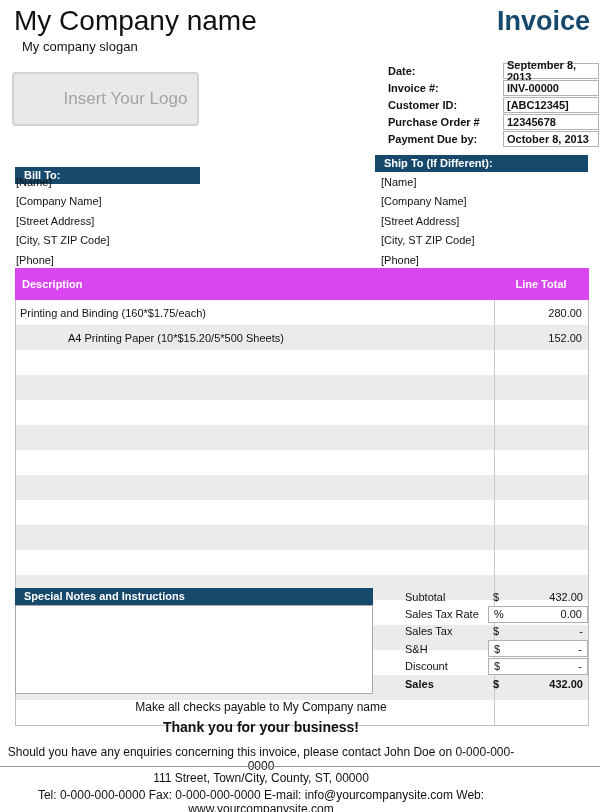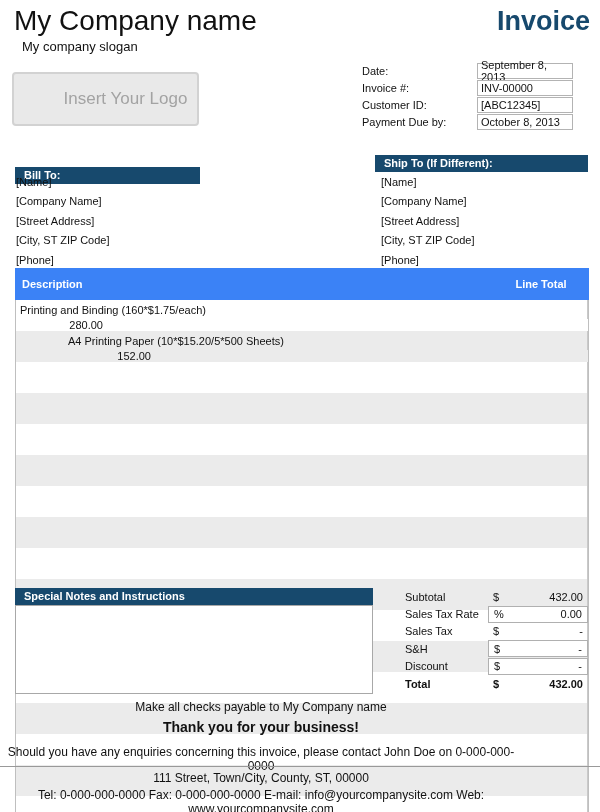--- a/index.html
+++ b/index.html
@@ -11,21 +11,21 @@
   .company-name { position:absolute; left:14px; top:5px; font-size:28px; color:#111; }
   .slogan      { position:absolute; left:22px; top:39px; font-size:13px; color:#111; }
   .invoice-title { position:absolute; right:10px; top:6px; font-size:27px; font-weight:bold; color:#17496d; }
   .logo-box {
     position:absolute; left:12px; top:72px; width:187px; height:54px;
     background:#e9e9e9; border:2px solid #d2d2d2; border-radius:4px;
     display:flex; align-items:center; justify-content:center;
     font-size:17px; color:#a3a3a3; cursor:pointer;padding-left:40px;
   }
   
-  .meta { position:absolute; left:362px; top:62px; width:211px; }
+  .meta { position:absolute; left:388px; top:62px; width:211px;font-weight:bold; }
   .meta-row { display:flex; align-items:center; height:17.2px; }
   .m-label { width:115px; font-size:11px; color:#111; }
   .m-value {
     width:96px; height:16px; border:1px solid #b3b3b3; background:#fff;
     font-size:11px; display:flex; align-items:center; padding:0 3px; color:#111;
   }
   
   .bar {
     position:absolute; height:17px; background:#17496d; color:#fff;
     font-size:11px; font-weight:bold; line-height:17px; padding-left:9px;
@@ -36,26 +36,26 @@
   
   .addr { position:absolute; top:172px; }
   .addr-bill { left:16px; }
   .addr-ship { left:381px; }
   .addr-line { height:19.5px; display:flex; align-items:center; font-size:11px; color:#111; }
   
   .items {
     position:absolute; left:15px; top:268px; width:574px;
     border:1px solid #bfbfbf; border-top:none; background:#fff;
   }
-  .items-header { display:flex; height:20px; background:#3b82f6; color:#fff;
+  .items-header { display:flex; height:20px; background:#d946ef; color:#fff;
     font-size:11px; font-weight:bold; align-items:center; margin:0 -1px; padding:16px 1px;
     width:574px; margin-left:-1px; }
   .h-desc { flex:1; padding-left:6px; }
   .h-total { width:94px; text-align:center; }
-  .item-row { display:flex; height:31px; background:#fff;flex-direction:column; }
+  .item-row { display:flex; height:25px; background:#fff; }
   .item-row.alt { background:#ebebeb;padding-left:48px; }
   .cell-desc { flex:1; padding-left:4px; border-right:1px solid #c9c9c9;
     font-size:11px; display:flex; align-items:center; color:#111; }
   .cell-total { width:93px; text-align:right; padding-right:6px; font-size:11px;
     display:flex; align-items:center; justify-content:flex-end; color:#111; }
   
   .notes-box { position:absolute; left:15px; top:605px; width:358px; height:89px;
     border:1px solid #a8a8a8; background:#fff; }
   
   .totals { position:absolute; left:405px; top:588px; width:183px; }
@@ -92,20 +92,24 @@
       </div>
       <div class="meta-row">
         <div class="m-label">Invoice #:</div>
         <div class="m-value">INV-00000</div>
       </div>
       <div class="meta-row">
         <div class="m-label">Customer ID:</div>
         <div class="m-value">[ABC12345]</div>
       </div>
       <div class="meta-row">
+        <div class="m-label">Purchase Order #</div>
+        <div class="m-value">12345678</div>
+      </div>
+      <div class="meta-row">
         <div class="m-label">Payment Due by:</div>
         <div class="m-value">October 8, 2013</div>
       </div>
     </div>
 
   <div class="bar bill-bar">Bill To:</div>
   <div class="bar ship-bar">Ship To (If Different):</div>
   <div class="addr addr-bill" id="bill-lines">
       <div class="addr-line">[Name]</div>
       <div class="addr-line">[Company Name]</div>
@@ -231,21 +235,21 @@
         </div>
       </div>
       <div class="totals-row boxed">
         <div class="t-label">Discount</div>
         <div class="t-box">
           <span>$</span>
           <span>-</span>
         </div>
       </div>
       <div class="totals-row bold">
-        <div class="t-label">Total</div>
+        <div class="t-label">Sales</div>
         <div class="t-box">
           <span>$</span>
           <span>432.00</span>
         </div>
       </div>
     </div>
 
   <div class="f-line f-checks">Make all checks payable to My Company name</div>
   <div class="f-line f-thanks">Thank you for your business!</div>
   <div class="f-line f-contact">Should you have any enquiries concerning this invoice, please contact John Doe on 0-000-000-0000</div>

